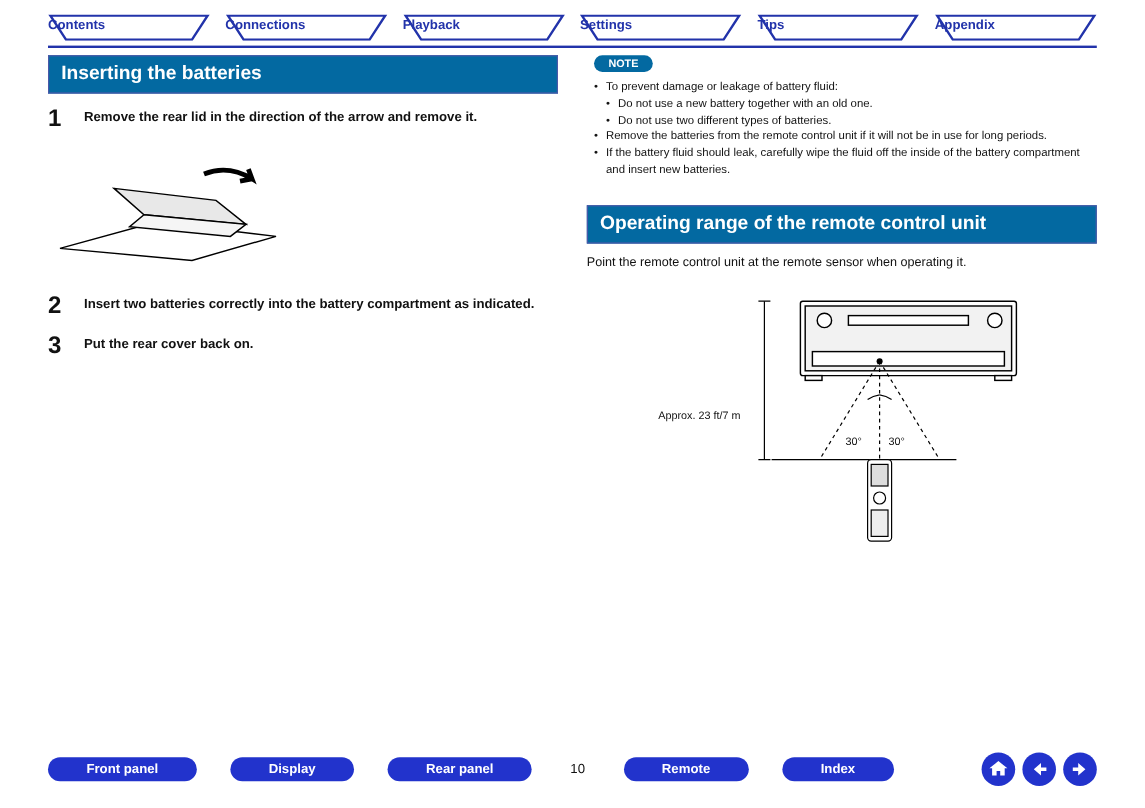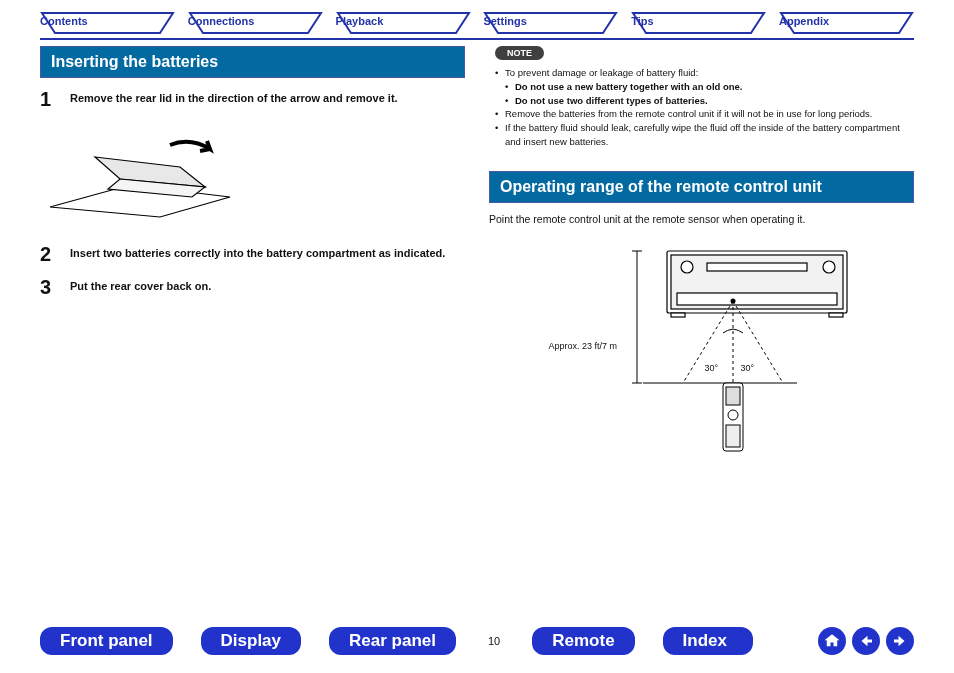--- a/index.html
+++ b/index.html
@@ -26,42 +26,42 @@
 
   .step { display: flex; gap: 12px; margin-bottom: 10px; }
   .step-num { font-size: 20px; font-weight: bold; min-width: 18px; }
   .step-txt { font-weight: bold; font-size: 11px; line-height: 1.35; padding-top: 3px; }
 
   .illus { width: 200px; height: 100px; margin: 6px auto 14px; }
   .illus2 { width: 200px; height: 120px; margin: 4px auto 14px; position: relative; }
   .batt-label { position: absolute; top: -4px; right: -18px; font-size: 9px; }
 
   .note-pill {
-    display: inline-block; background: #404040; color: #fff; font-size: 9px;
+    display: inline-block; background: #0369a1; color: #fff; font-size: 9px;
     font-weight: bold; padding: 2px 12px; border-radius: 9px; margin: 0 0 6px 6px;
   }
   .note-list { font-size: 9.5px; line-height: 1.45; padding-left: 6px; margin-bottom: 22px; }
   .note-list li { list-style: none; position: relative; padding-left: 10px; }
   .note-list li::before { content: "•"; position: absolute; left: 0; }
-  .note-list .indent { padding-left: 20px; font-weight: bold; }
+  .note-list .indent { padding-left: 20px; }
   .note-list .indent::before { left: 10px; }
 
   .range-txt { font-size: 10.5px; margin-bottom: 8px; }
 
   .range-fig { position: relative; width: 330px; height: 230px; margin: 0 auto; font-size: 9px; }
   .range-fig svg { position: absolute; inset: 0; }
   .lbl-dist { position: absolute; top: 108px; left: 12px; }
   .lbl-deg1 { position: absolute; top: 130px; left: 168px; }
   .lbl-deg2 { position: absolute; top: 130px; left: 204px; }
 
   
   .footer { position: absolute; left: 0; right: 0; bottom: 18px; display: flex; align-items: center; padding: 0 40px; gap: 28px; }
   .pill {
-    background: #2233cc; color: #fff; font-size: 17px; font-weight: bold;
-    padding: 4px 20px; border-radius: 12px; cursor: pointer; text-align: left;
+    background: #2233cc; color: #fff; font-size: 11px; font-weight: bold;
+    padding: 4px 32px; border-radius: 12px; cursor: pointer; text-align: center;
     min-width: 90px;
   }
   .pagenum { font-size: 11px; color: #111; padding: 0 4px; }
   .nav-icons { margin-left: auto; display: flex; gap: 6px; }
   .navbtn { width: 28px; height: 28px; border-radius: 50%; background: #2233cc; display: flex; align-items: center; justify-content: center; cursor: pointer; }
   .navbtn svg { width: 18px; height: 18px; fill: #fff; }
 </style>
 </head>
 <body>
 

